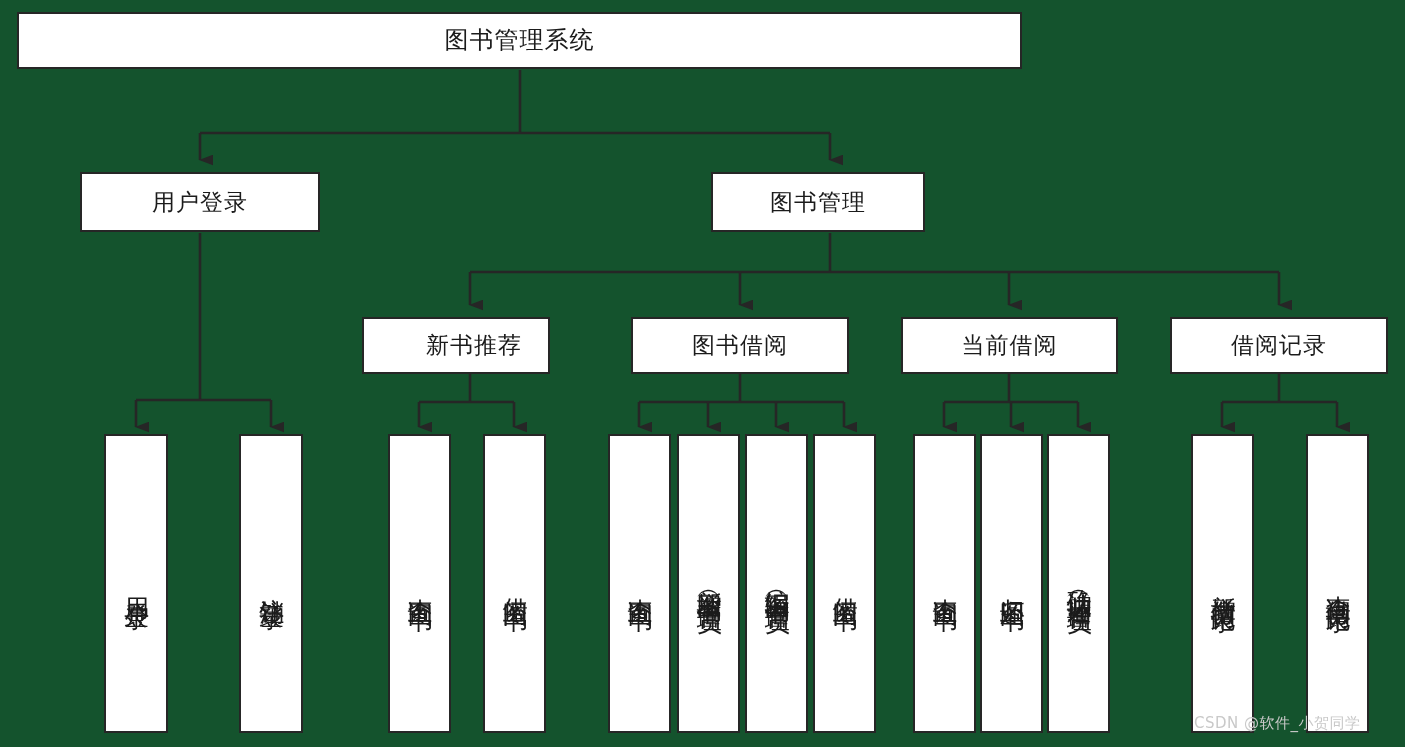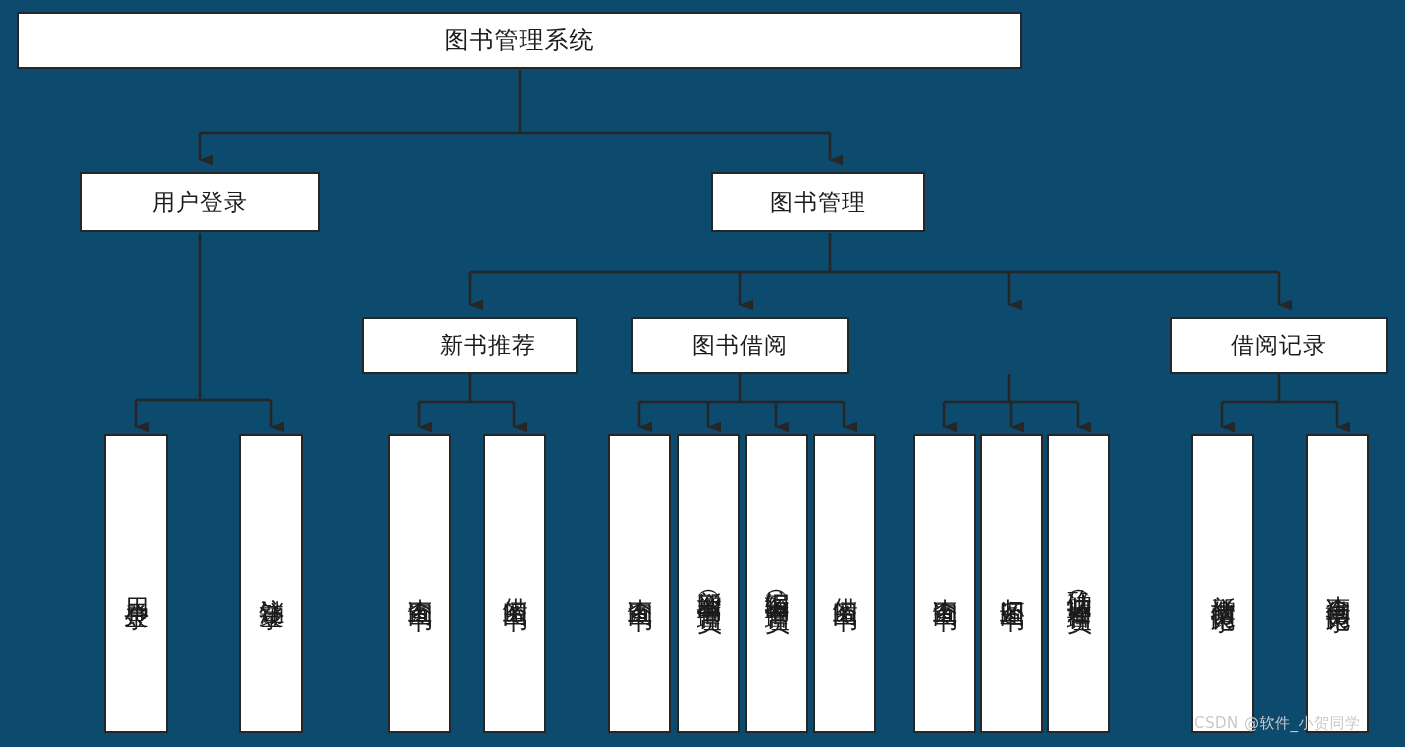--- a/index.html
+++ b/index.html
@@ -8,21 +8,21 @@
     padding: 0;
     background: #ffffff;
   }
   body {
     font-family: "DejaVu Sans", "Liberation Sans", sans-serif;
   }
   #canvas {
     position: relative;
     width: 1405px;
     height: 747px;
-    background: #0c4a6e;
+    background: #14532d;
     overflow: hidden;
   }
   #edges {
     position: absolute;
     left: 0;
     top: 0;
     width: 1405px;
     height: 747px;
     pointer-events: none;
   }
@@ -128,25 +128,28 @@
     <span>图书管理系统</span>
   </div>
 
   <div class="node horiz" style="left:80px; top:172px; width:240px; height:60px;">
     <span>用户登录</span>
   </div>
   <div class="node horiz" style="left:711px; top:172px; width:214px; height:60px;">
     <span>图书管理</span>
   </div>
 
-  <div class="node horiz" style="left:362px; top:317px; width:216px; height:57px;padding-left:36px;">
+  <div class="node horiz" style="left:362px; top:317px; width:188px; height:57px;padding-left:36px;">
     <span>新书推荐</span>
   </div>
   <div class="node horiz" style="left:631px; top:317px; width:218px; height:57px;">
     <span>图书借阅</span>
+  </div>
+  <div class="node horiz" style="left:901px; top:317px; width:217px; height:57px;">
+    <span>当前借阅</span>
   </div>
   <div class="node horiz" style="left:1170px; top:317px; width:218px; height:57px;">
     <span>借阅记录</span>
   </div>
 
   <div class="node vert" style="left:104px; top:434px; width:64px; height:299px;">
     <span class="vlabel">用户登录</span>
   </div>
   <div class="node vert" style="left:239px; top:434px; width:64px; height:299px;">
     <span class="vlabel">注销登录</span>

